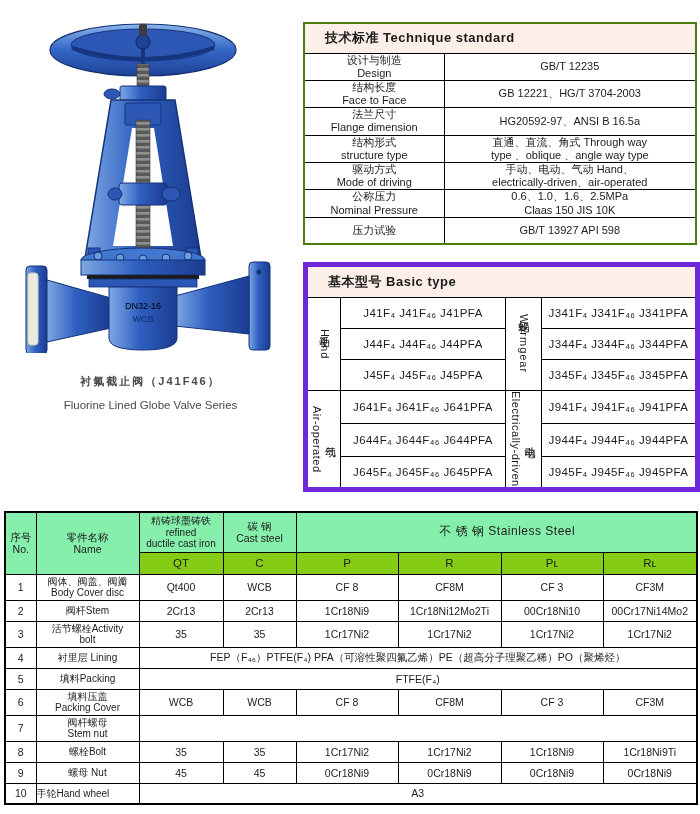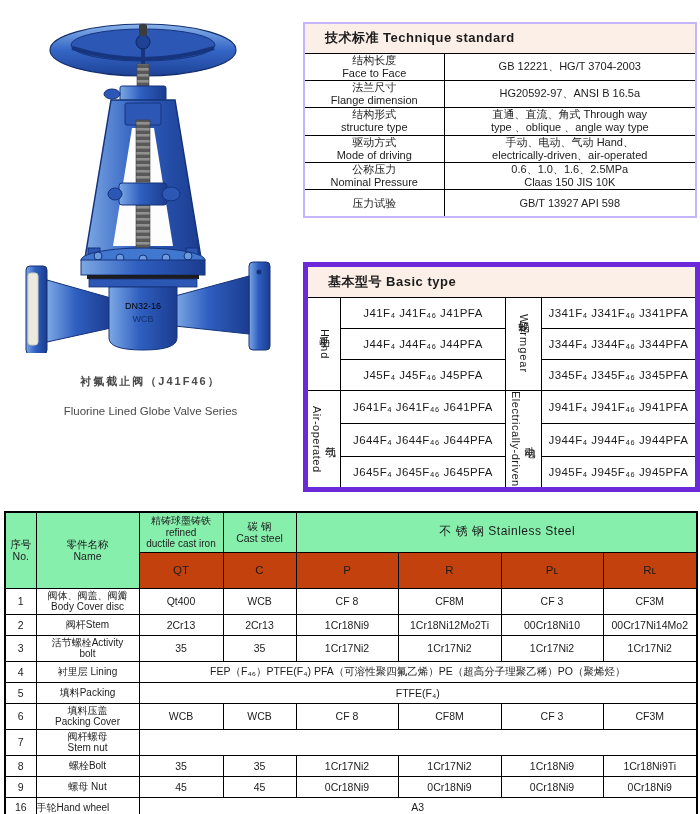--- a/index.html
+++ b/index.html
@@ -5,49 +5,49 @@
   * { margin:0; padding:0; box-sizing:border-box; }
   html,body { background:#ffffff; }
   body { font-family:"Liberation Sans","DejaVu Sans",sans-serif; color:#1c1c1c; }
   .page { position:relative; width:700px; height:814px; background:#fff; overflow:hidden; }
 
   
   .figure { position:absolute; left:8px; top:8px; width:285px; height:390px; }
   .figure svg { display:block; }
   .caption { position:absolute; left:0; top:350px; width:285px; text-align:center; color:#3d3d3d; }
   .cap-zh { font-size:11px; letter-spacing:2px; font-weight:bold; color:#4a4a4a;margin-top:16px; }
-  .cap-en { font-size:11.5px; margin-top:16px; color:#4a4a4a; }
+  .cap-en { font-size:11.5px; margin-top:10px; color:#4a4a4a; }
 
   
   table { border-collapse:collapse; table-layout:fixed; }
   td { border:1px solid #000; text-align:center; vertical-align:middle; overflow:hidden; }
   .pre { white-space:pre-line; }
   .ttl { background:#fcefe8; text-align:left; font-weight:bold; font-size:13px; padding-left:20px; letter-spacing:0.5px; }
 
   
-  .tech { position:absolute; left:303px; top:22px; width:392px; border:2px solid #c4b5fd; }
+  .tech { position:absolute; left:303px; top:22px; width:392px; border:2px solid #4d7c0f; }
   .tech .ttl { height:30px; }
   .tech td.lbl { width:140px; font-size:11px; line-height:1.2; height:27px; }
   .tech td.val { font-size:11px; line-height:1.2; }
 
   
   .basic { position:absolute; left:303px; top:262px; width:392px; border:5px solid #6d28d9; }
   .basic .ttl { height:33px; }
   .basic td.model { font-size:11.5px; letter-spacing:0.4px; height:31px; }
   .basic td.vlab { font-size:11px; padding:0; }
   .vt { writing-mode:vertical-rl; text-orientation:mixed; display:inline-block; letter-spacing:1px; }
   .vwrap { display:flex; align-items:center; justify-content:center; }
   .vwrap .vt { letter-spacing:0.5px; }
 
   
   .ptitle { position:absolute; left:4px; top:487px; font-size:13.5px; font-weight:bold; letter-spacing:0.3px;margin-top:44px; }
   .parts { position:absolute; left:4px; top:511px; width:692px; border:2px solid #000; }
   .parts td { font-size:10.5px; }
   .parts tr.hd1 td { background:#86efac; height:40px; line-height:1.15; }
-  .parts tr.hd2 td { background:#c2410c; height:36px; font-size:11.5px; }
+  .parts tr.hd2 td { background:#84cc16; height:22px; font-size:11.5px; }
   .parts td.qt-h { font-size:10px; }
   .parts td.ss-h { font-size:12px; letter-spacing:0.5px;padding-left:22px; }
   .parts td.nm { font-size:10px; line-height:1.1; }
   .parts tr.short td { height:21px; }
   .parts tr.tall td { height:26px; }
   .parts td.spanv { font-size:10.5px; }
 </style>
 </head>
 <body>
 
@@ -125,20 +125,25 @@
 
   <table class="tech">
     <colgroup>
         <col style="width:140px">
         <col style="width:252px">
       </colgroup>
     <tbody>
         <tr>
           <td colspan="2" class="ttl">技术标准 Technique standard</td>
         </tr>
+    <tr>
+      <td class="lbl pre">设计与制造
+Design</td>
+      <td class="val pre">GB/T 12235</td>
+    </tr>
     <tr>
       <td class="lbl pre">结构长度
 Face to Face</td>
       <td class="val pre">GB 12221、HG/T 3704-2003</td>
     </tr>
     <tr>
       <td class="lbl pre">法兰尺寸
 Flange dimension</td>
       <td class="val pre">HG20592-97、ANSI B 16.5a</td>
     </tr>
@@ -331,20 +336,20 @@
       <td>9</td>
       <td class="nm pre">螺母 Nut</td>
       <td>45</td>
       <td>45</td>
       <td>0Cr18Ni9</td>
       <td>0Cr18Ni9</td>
       <td>0Cr18Ni9</td>
       <td>0Cr18Ni9</td>
     </tr>
     <tr class="short">
-      <td>16</td>
+      <td>10</td>
       <td class="nm pre" style="text-align:left;">手轮Hand wheel</td>
       <td colspan="6" class="spanv">A3</td>
     </tr>
   </tbody>
     </table>
 
 </div>
 
 </body></html>

